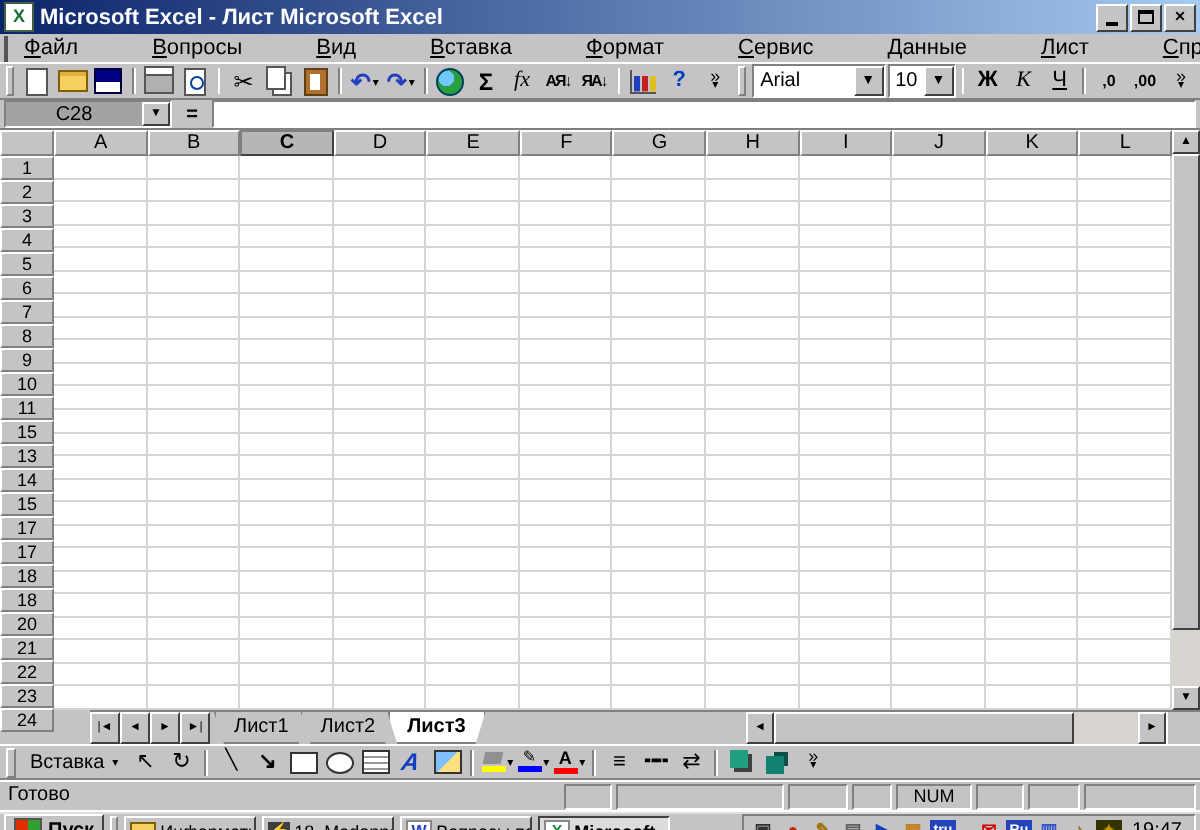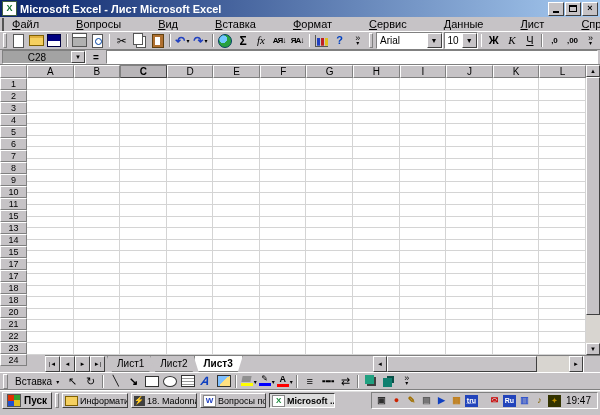--- a/index.html
+++ b/index.html
@@ -759,20 +759,31 @@
       </span>
       <span class="tbtn i-3d">
         <span class="shape"></span>
       </span>
       <span class="tbtn i-more morebtn">
         <span class="glyph">»</span>
         <span class="dd">▾</span>
       </span>
     </div>
 
+  <div class="statusbar">
+    <span class="sbmsg">Готово</span>
+    <span class="sbp w1"></span>
+    <span class="sbp w2"></span>
+    <span class="sbp w3"></span>
+    <span class="sbp w4"></span>
+    <span class="sbp wnum">NUM</span>
+    <span class="sbp w5"></span>
+    <span class="sbp w6"></span>
+    <span class="sbp w7"></span>
+  </div>
 
   <div class="taskbar">
     <span class="startbtn">
       <span class="flag"></span>
       <span>Пуск</span>
     </span>
     <span class="tdivider"></span>
     <span id="tasks" style="display:flex;gap:3px;">
         <span class="taskbtn">
           <span class="ticon folder-icon"></span>

